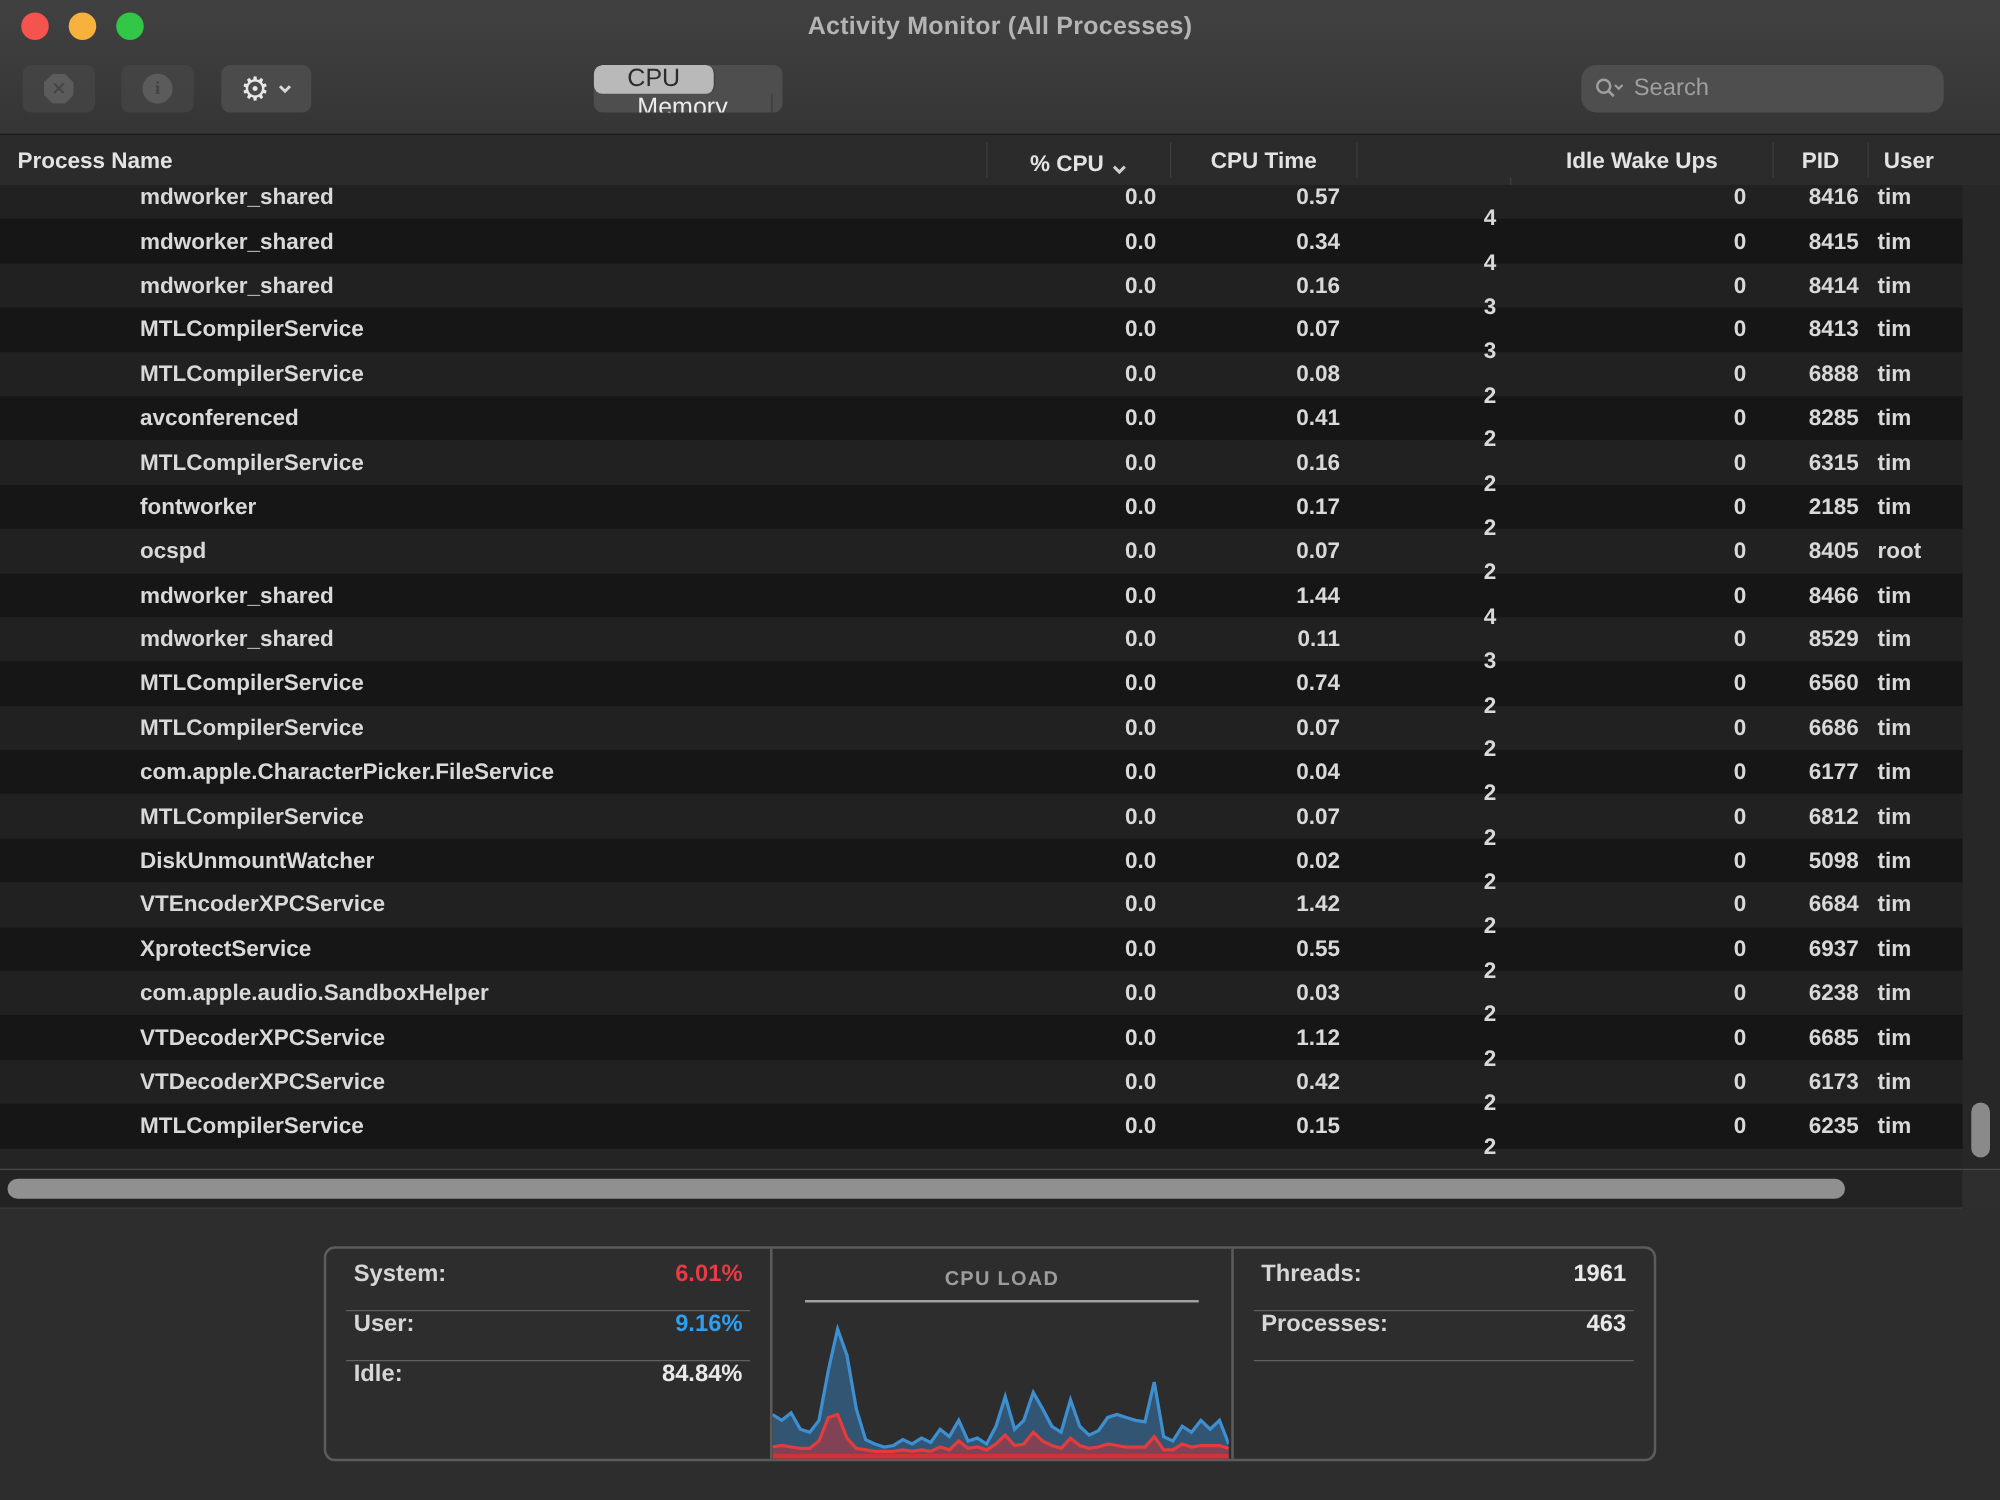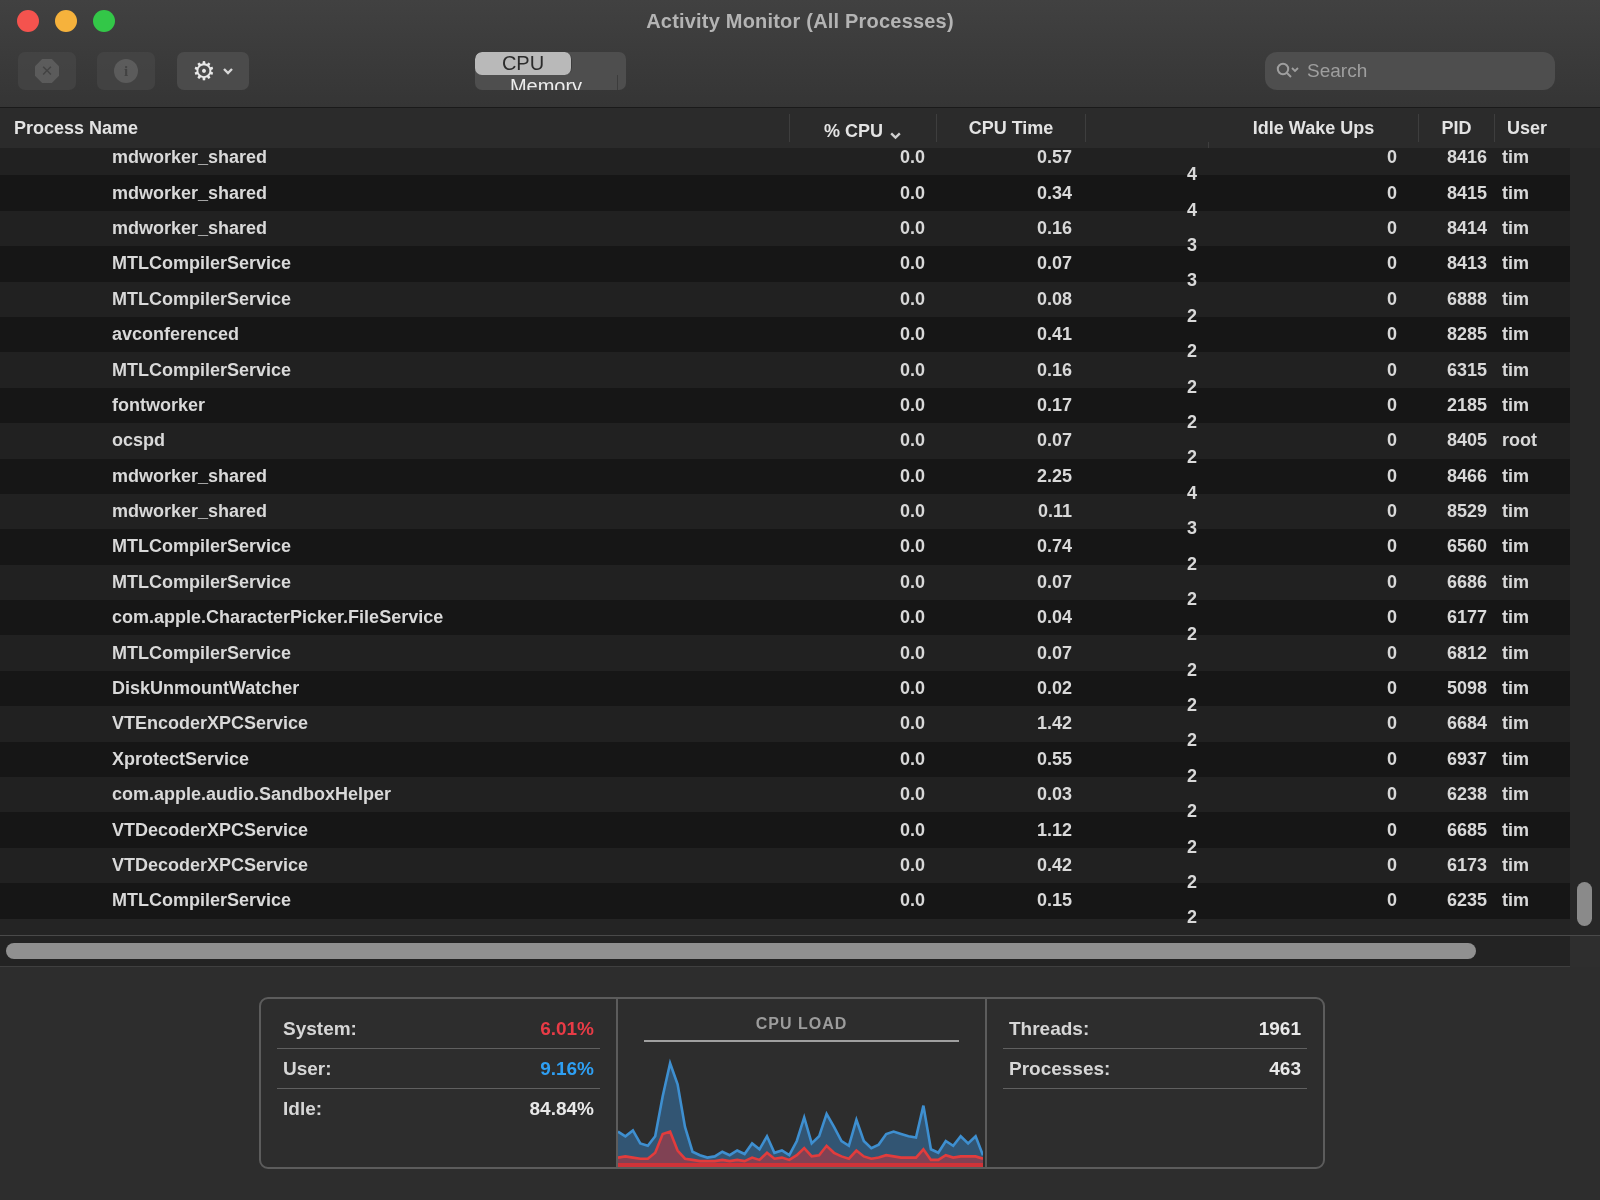--- a/index.html
+++ b/index.html
@@ -79,21 +79,21 @@
   .corner{position:absolute;left:1570px;top:935px;width:30px;height:32px;background:#2e2e2e;
     border-top:1px solid #4a4a4a;box-sizing:border-box;}
   
   .footer{position:absolute;left:0;top:967px;width:1600px;height:233px;background:#2d2d2d;}
   .panel{position:absolute;left:259px;top:30px;width:1066px;height:172px;
     border:2px solid #5c5c5c;border-radius:9px;display:flex;box-sizing:border-box;}
   .sect{position:relative;height:100%;box-sizing:border-box;}
   .sect.stats{width:357px;border-right:2px solid #5c5c5c;}
   .sect.graph{width:369px;border-right:2px solid #5c5c5c;}
   .sect.counts{flex:1;}
-  .stat-row{display:flex;justify-content:space-between;align-items:center;height:39px;
+  .stat-row{display:flex;justify-content:space-between;height:39px;
     margin:0 16px;padding:0 6px;font-size:19px;font-weight:700;color:#d6d6d6;}
   .stat-row.lined{border-bottom:1px solid #606060;}
   .stat-rows{padding-top:10px;}
   .val-red{color:#e83b46;}
   .val-blue{color:#2e9ff3;}
   .val-white{color:#e9e9e9;}
   .graph-title{margin-top:16px;text-align:center;font-size:16px;font-weight:700;
     letter-spacing:1px;color:#9c9c9c;}
   .graph-rule{height:2px;background:#a0a0a0;margin:7px 26px 0 26px;}
   .graph-svg{position:absolute;left:0;bottom:0;width:365px;height:118px;display:block;}
@@ -238,21 +238,21 @@
       <div class="cell col-cpu">0.0</div>
       <div class="cell col-time">0.07</div>
       <div class="cell col-threads">2</div>
       <div class="cell col-idle">0</div>
       <div class="cell col-pid">8405</div>
       <div class="cell col-user">root</div>
     </div>
         <div class="row alt">
       <div class="cell col-name">mdworker_shared</div>
       <div class="cell col-cpu">0.0</div>
-      <div class="cell col-time">2.25</div>
+      <div class="cell col-time">1.44</div>
       <div class="cell col-threads">4</div>
       <div class="cell col-idle">0</div>
       <div class="cell col-pid">8466</div>
       <div class="cell col-user">tim</div>
     </div>
         <div class="row">
       <div class="cell col-name">mdworker_shared</div>
       <div class="cell col-cpu">0.0</div>
       <div class="cell col-time">0.11</div>
       <div class="cell col-threads">3</div>

